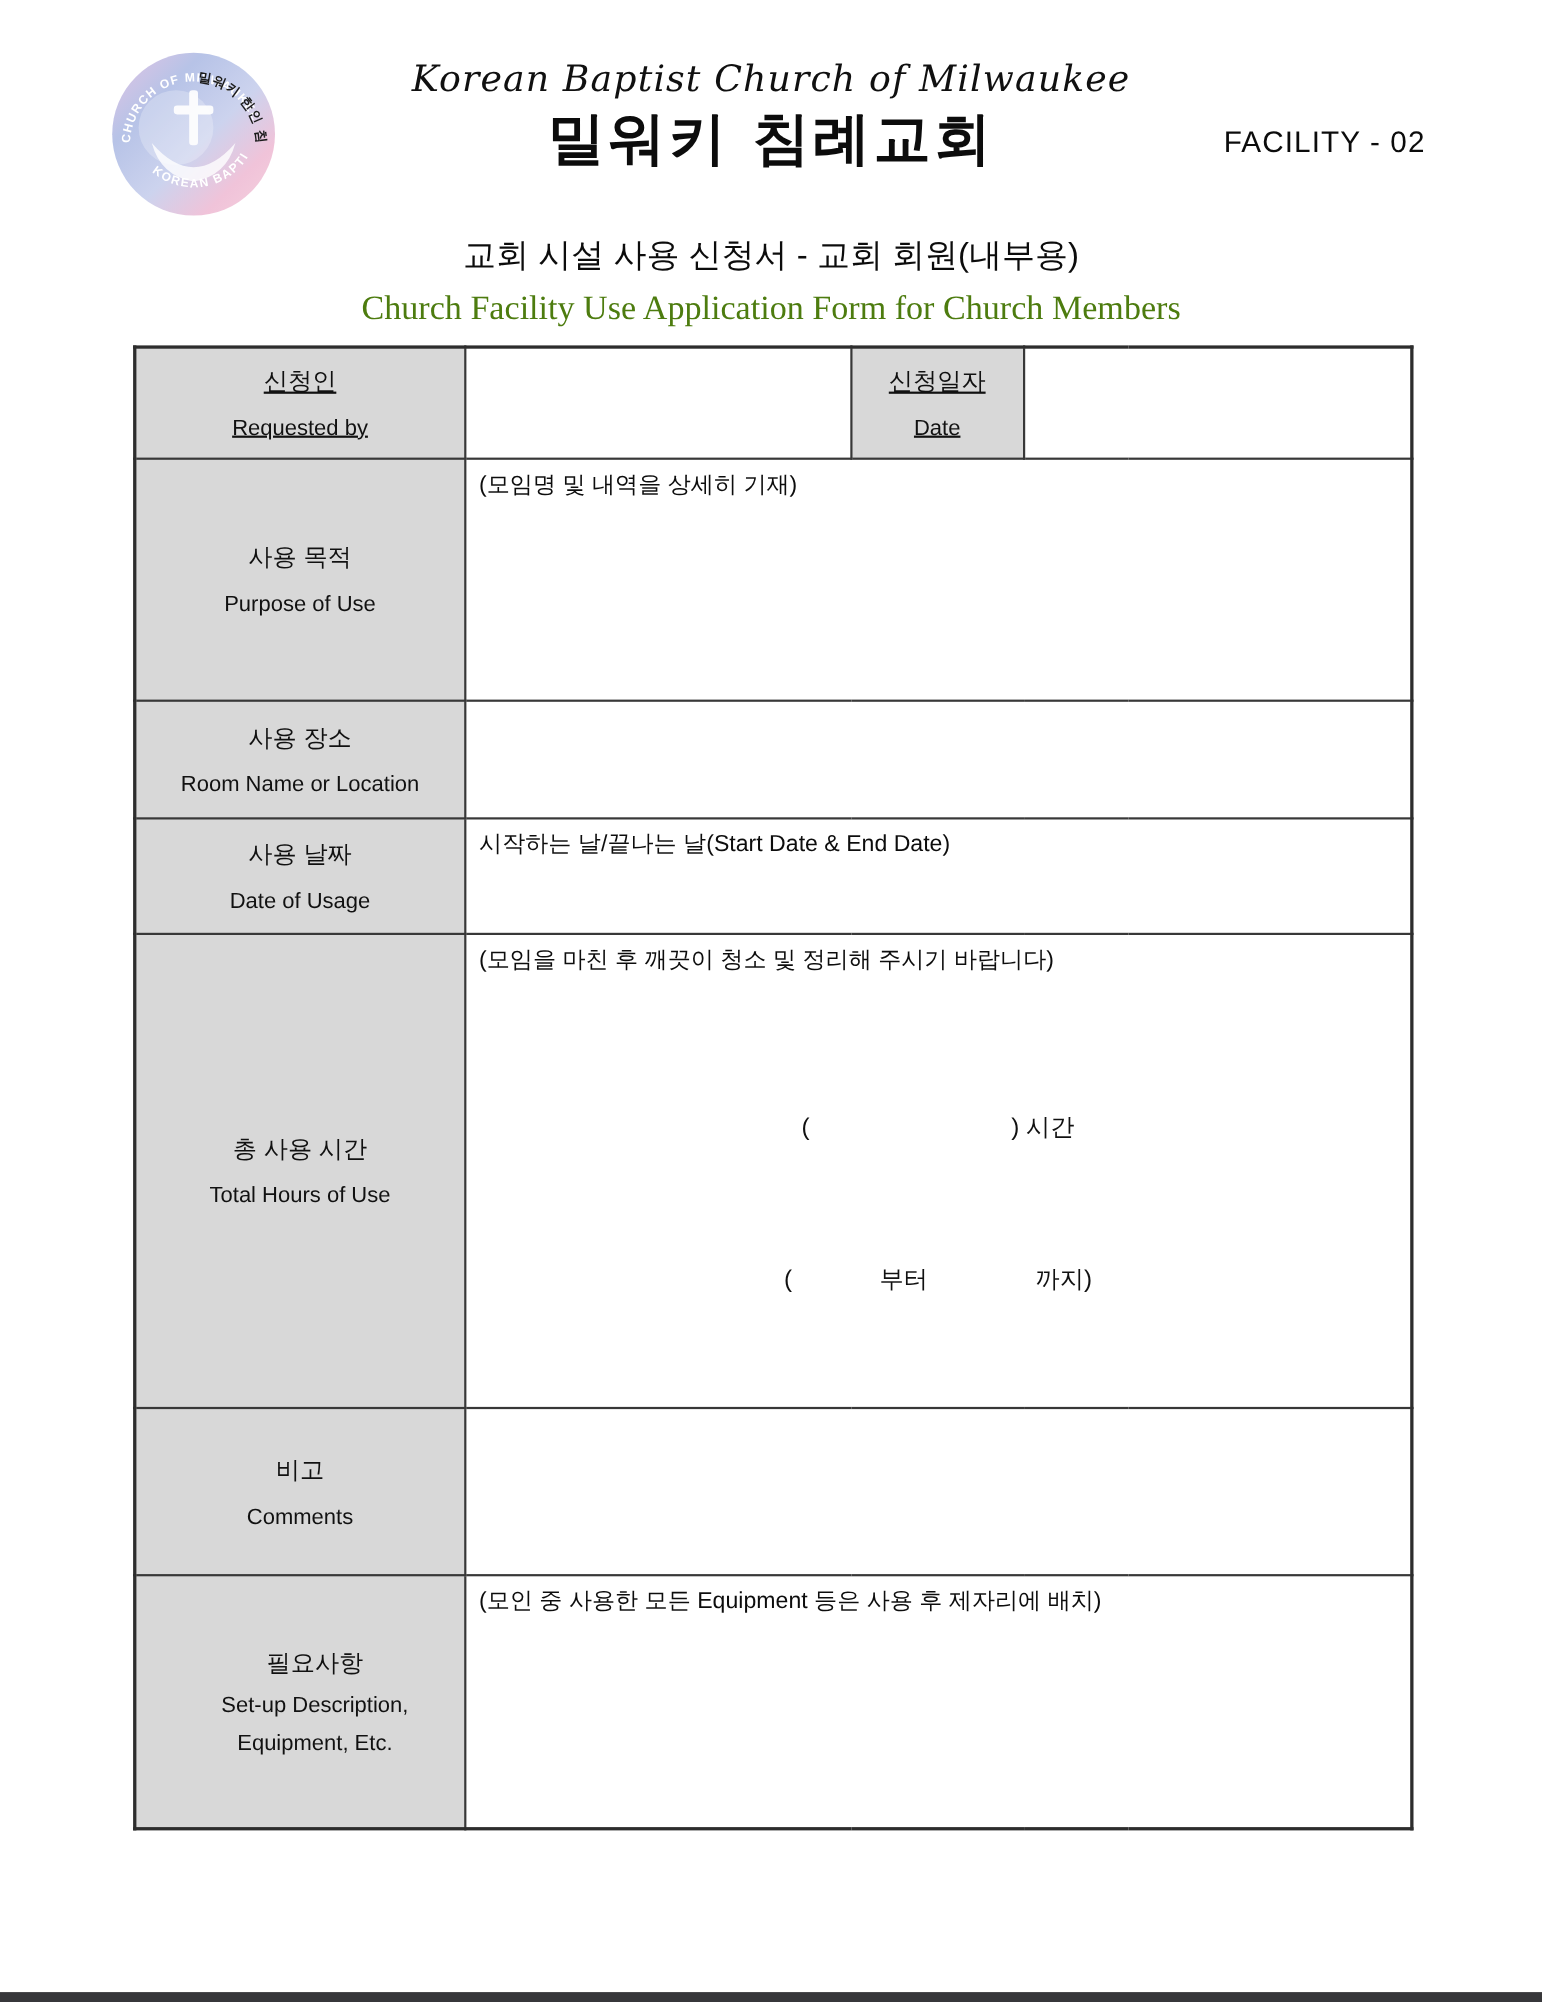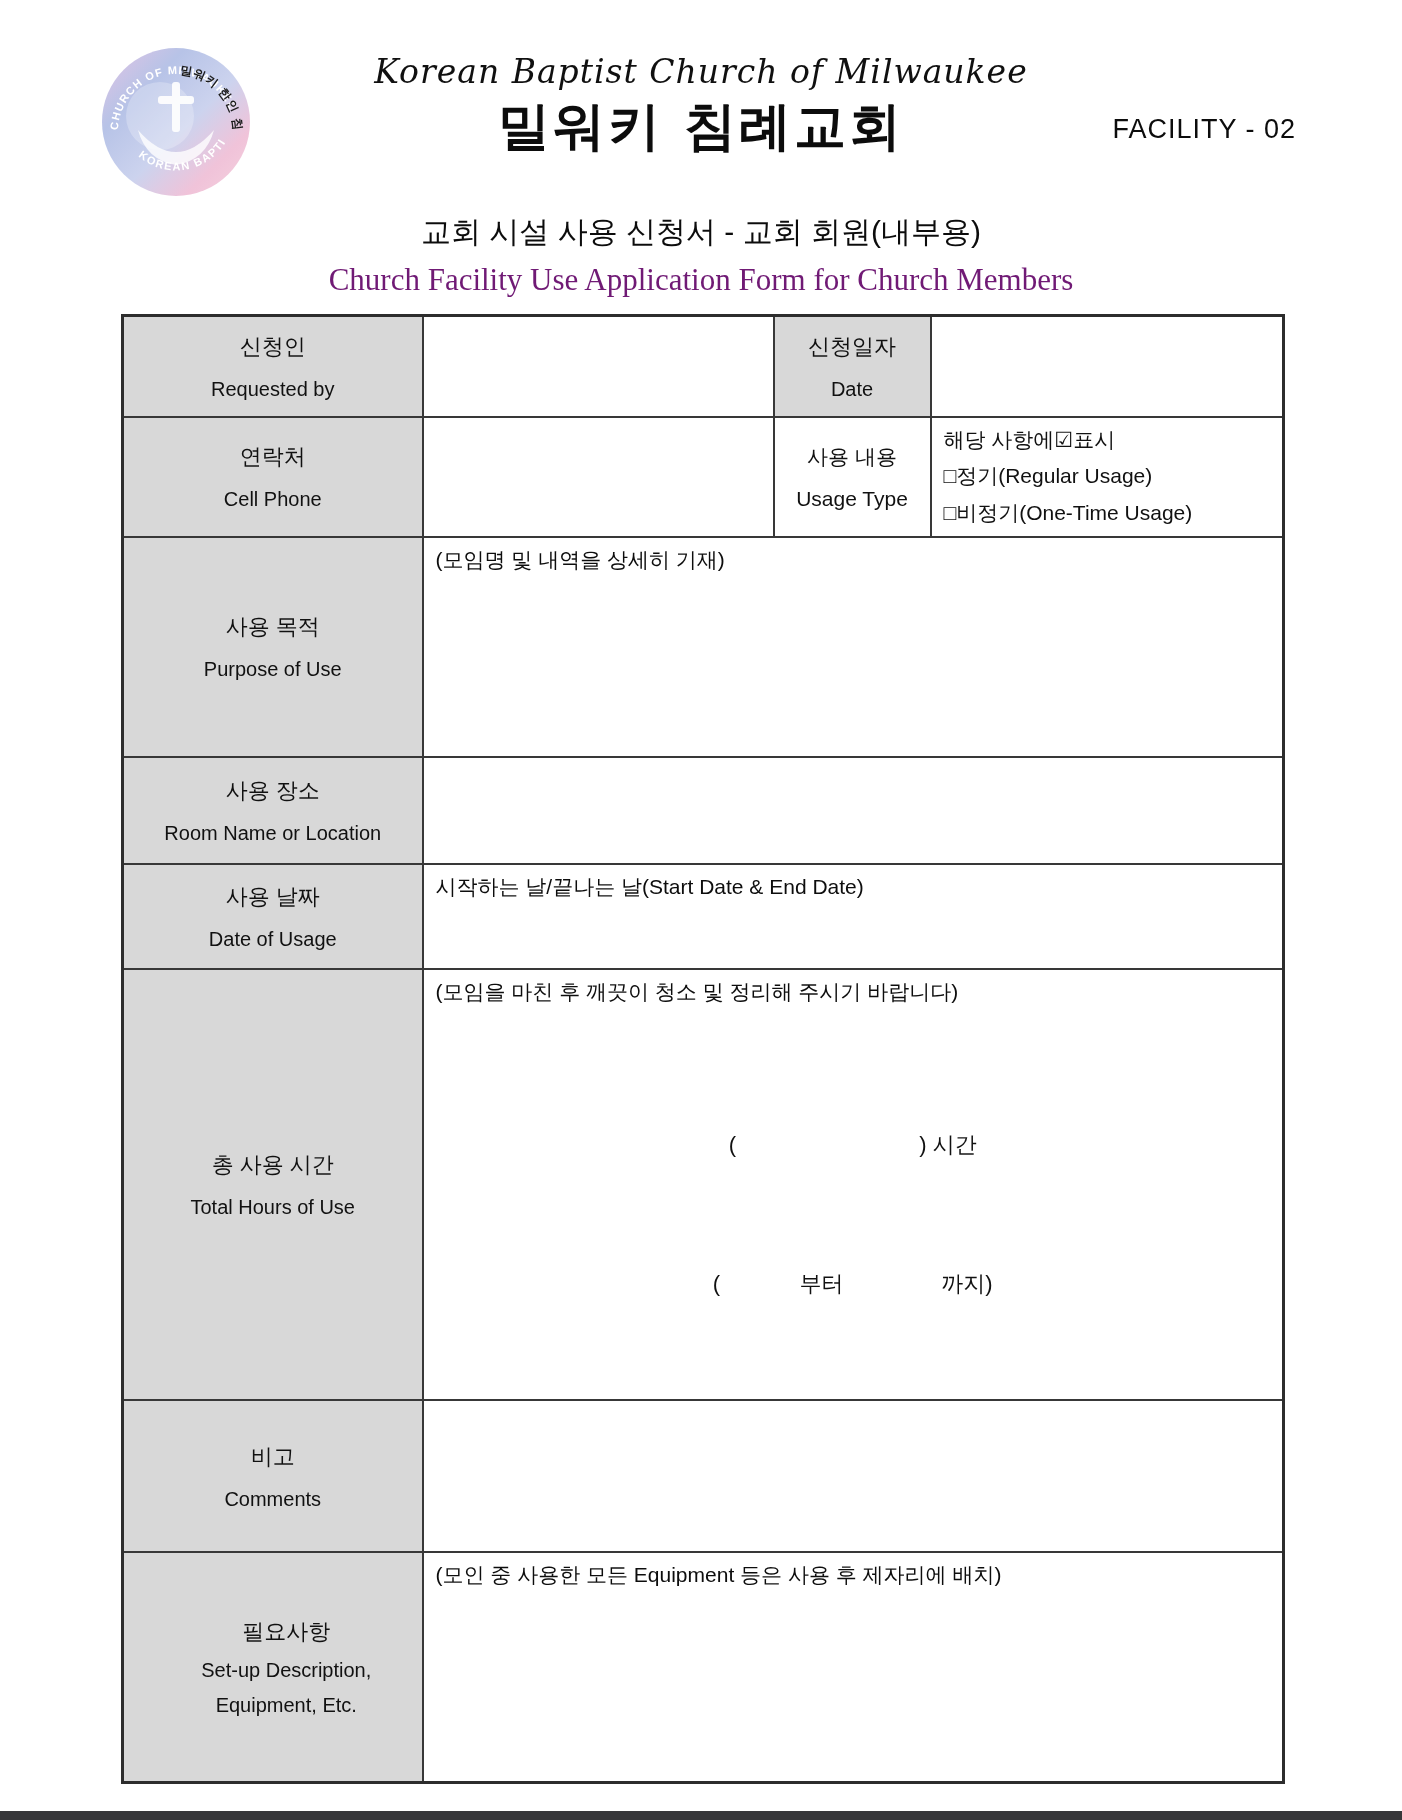--- a/index.html
+++ b/index.html
@@ -32,21 +32,21 @@
     font-size:27px; color:#0c0c0c; letter-spacing:1px;
   }
   .subtitle-ko {
     position:absolute; left:0; right:0; top:212px;
     text-align:center; font-size:30px; color:#0c0c0c;
   }
   .subtitle-en {
     position:absolute; left:0; right:0; top:262px;
     text-align:center;
     font-family:"Liberation Serif","DejaVu Serif",serif;
-    font-size:31px; color:#701a75;
+    font-size:31px; color:#4d7c0f;
   }
 
   
   .form-table {
     position:absolute; left:121px; top:314px;
     width:1161px;
     border-collapse:collapse; table-layout:fixed;
     border:3px solid #2d2d2d;
   }
   .form-table td {
@@ -58,21 +58,21 @@
     background:#d8d8d8;
     vertical-align:middle;
     text-align:center;
   }
   .lbl-inner { display:flex; flex-direction:column; align-items:center; justify-content:center; gap:16px; }
   .lbl-inner.tight { gap:12px;padding-left:27px; }
   .lbl .ko { font-size:22px; }
   .lbl .en { font-size:20px; }
   td.sub-lbl { background:#ffffff; vertical-align:middle; text-align:center; }
 
-  tr.rh1  { height:101px; }
+  tr.rh1  { height:101px;text-decoration:underline; }
   tr.rh2  { height:111px; }
   tr.rh3  { height:220px; }
   tr.rh4  { height:107px; }
   tr.rh5  { height:105px;margin-left:24px; }
   tr.rh6  { height:158px; }
   tr.rh7  { height:152px; }
   tr.rh8  { height:230px; }
 
   .hint { display:block; padding:8px 4px 0 12px; font-size:21px; text-align:left; color:#0d0d0d; }
   .checkbox-cell { padding:4px 12px; }
@@ -145,40 +145,20 @@
       <td><span></span></td>
       <td class="lbl">
         <div class="lbl-inner">
           <span class="ko">신청일자</span>
           <span class="en">Date</span>
         </div>
       </td>
       <td colspan="2"><span></span></td>
     </tr>
 
-    <tr class="rh2">
-      <td class="lbl">
-        <div class="lbl-inner">
-          <span class="ko">연락처</span>
-          <span class="en">Cell Phone</span>
-        </div>
-      </td>
-      <td><span></span></td>
-      <td class="sub-lbl">
-        <div class="lbl-inner">
-          <span class="ko">사용 내용</span>
-          <span class="en">Usage Type</span>
-        </div>
-      </td>
-      <td colspan="2" class="checkbox-cell">
-        <div>해당 사항에☑표시</div>
-        <div>□정기(Regular Usage)</div>
-        <div>□비정기(One-Time Usage)</div>
-      </td>
-    </tr>
 
     <tr class="rh3">
       <td class="lbl">
         <div class="lbl-inner">
           <span class="ko">사용 목적</span>
           <span class="en">Purpose of Use</span>
         </div>
       </td>
       <td colspan="4">
         <span class="hint">(모임명 및 내역을 상세히 기재)</span>

